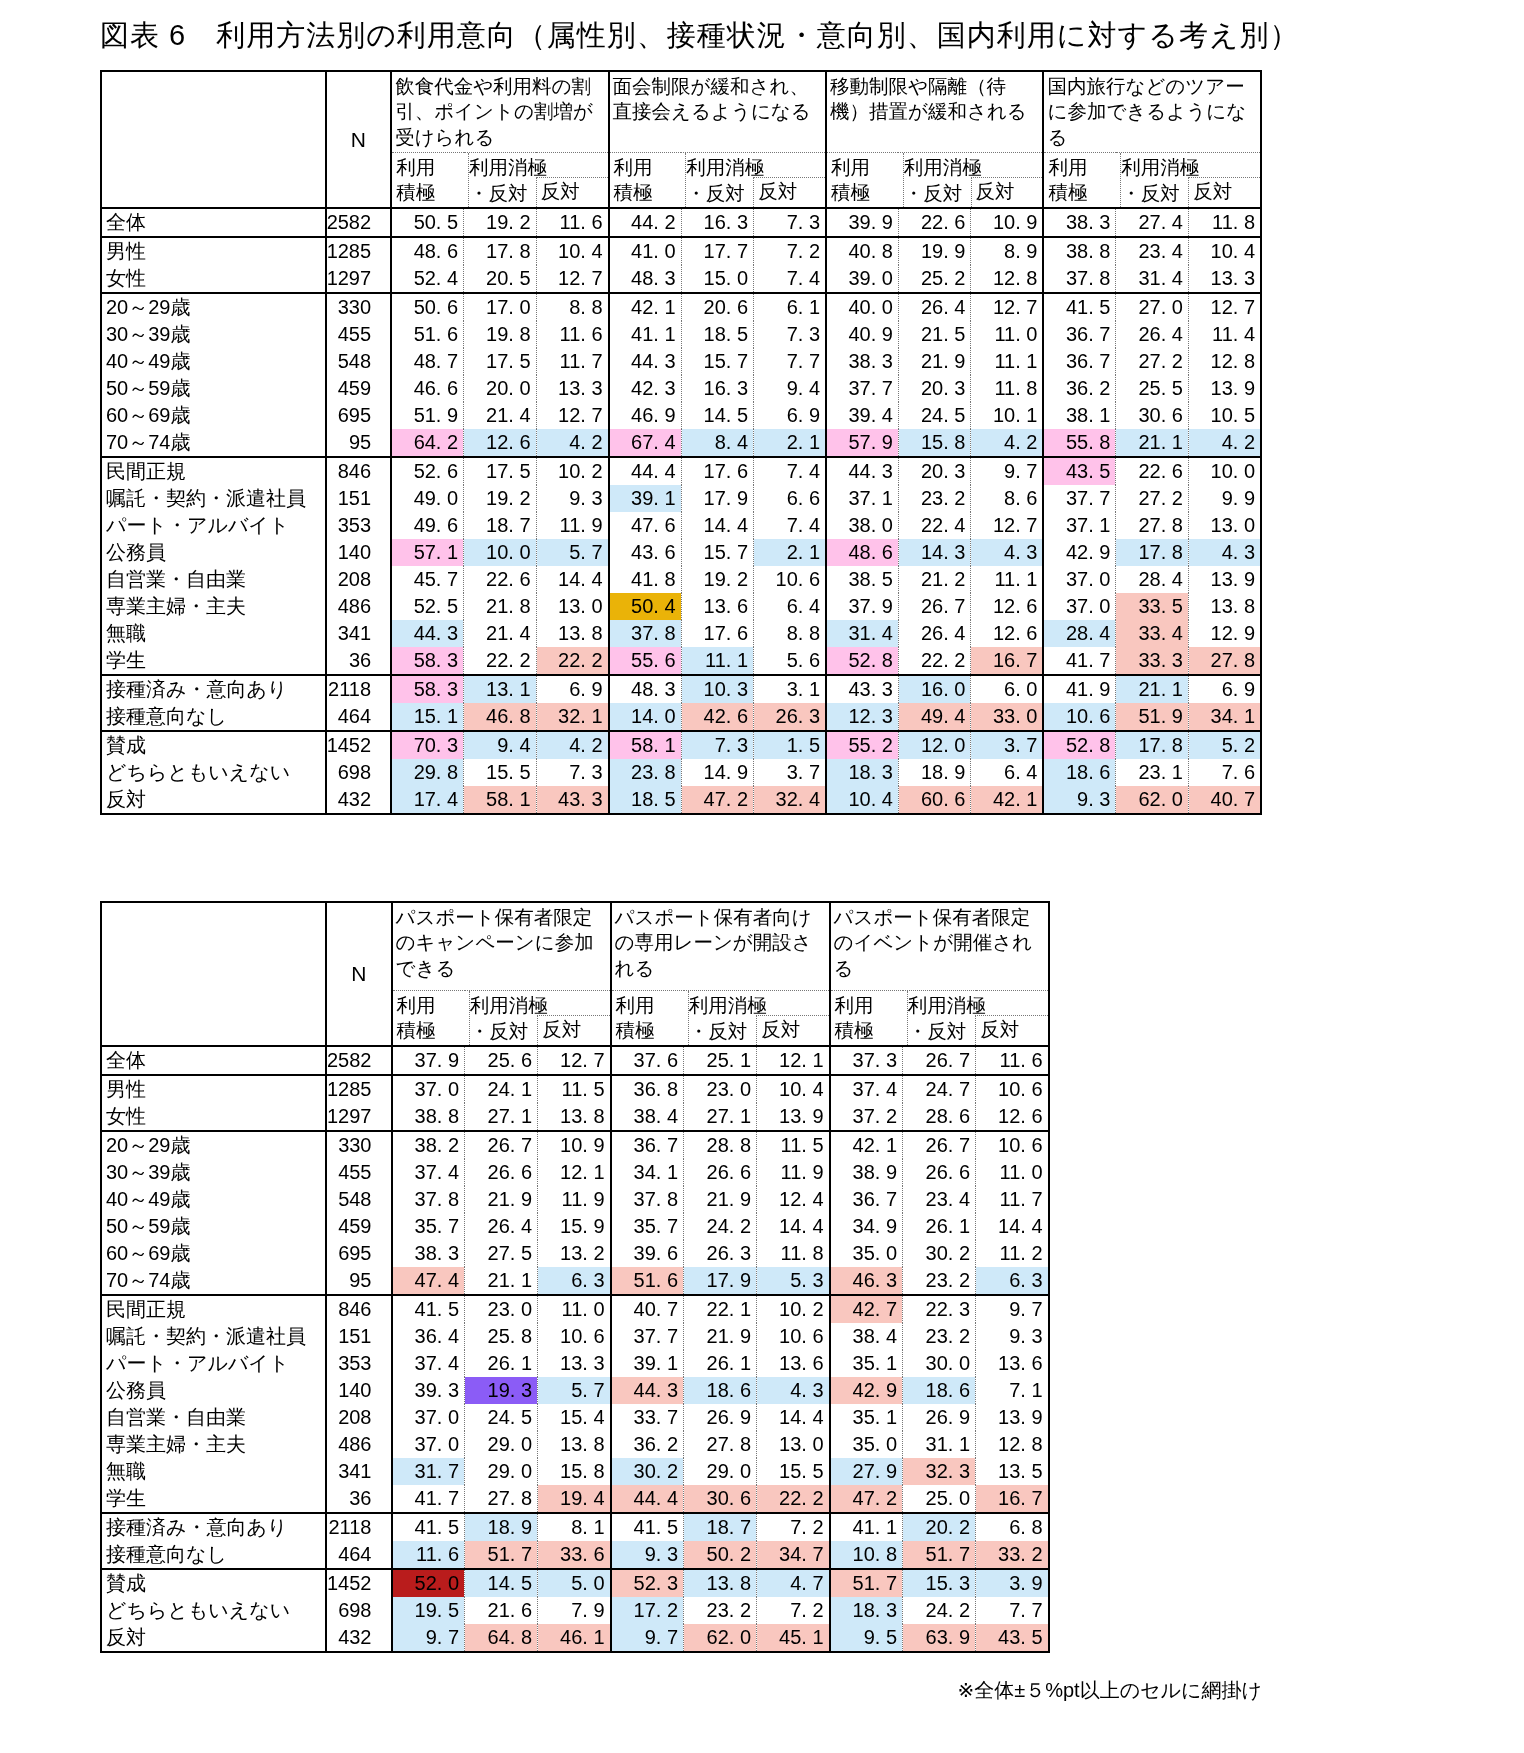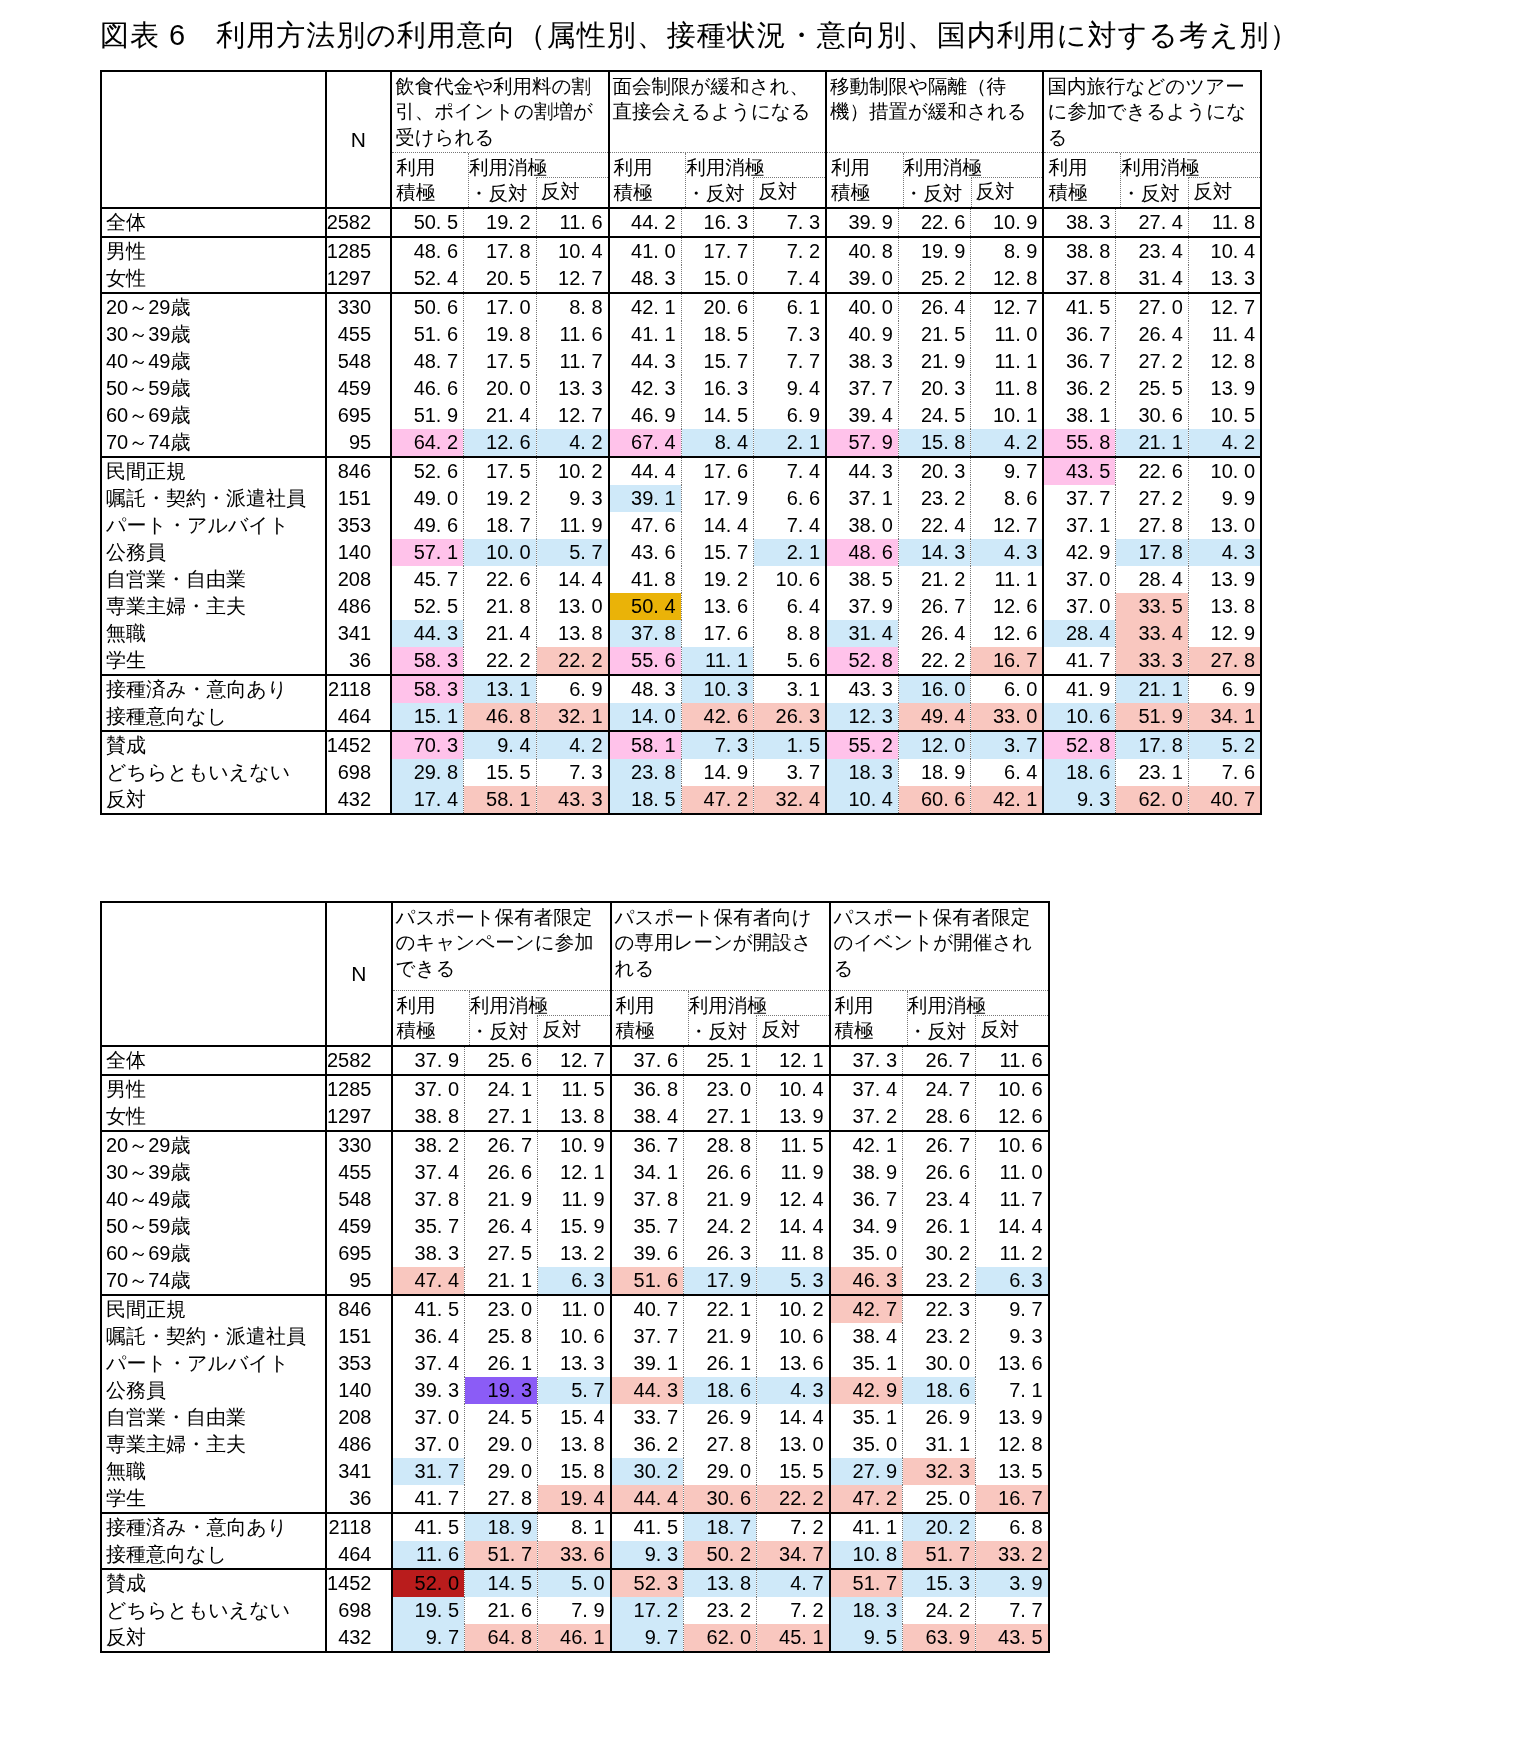--- a/index.html
+++ b/index.html
@@ -779,13 +779,14 @@
           <td class="val glast" style="background:#f9c7bf">46. 1</td>
           <td class="val" style="background:#cfe9f9">9. 7</td>
           <td class="val" style="background:#f9c7bf">62. 0</td>
           <td class="val glast" style="background:#f9c7bf">45. 1</td>
           <td class="val" style="background:#cfe9f9">9. 5</td>
           <td class="val" style="background:#f9c7bf">63. 9</td>
           <td class="val glast" style="background:#f9c7bf">43. 5</td>
         </tr>
       </tbody>
     </table>
+  <div class="note">※全体±５%pt以上のセルに網掛け</div>
 </div>
 
 </body></html>

